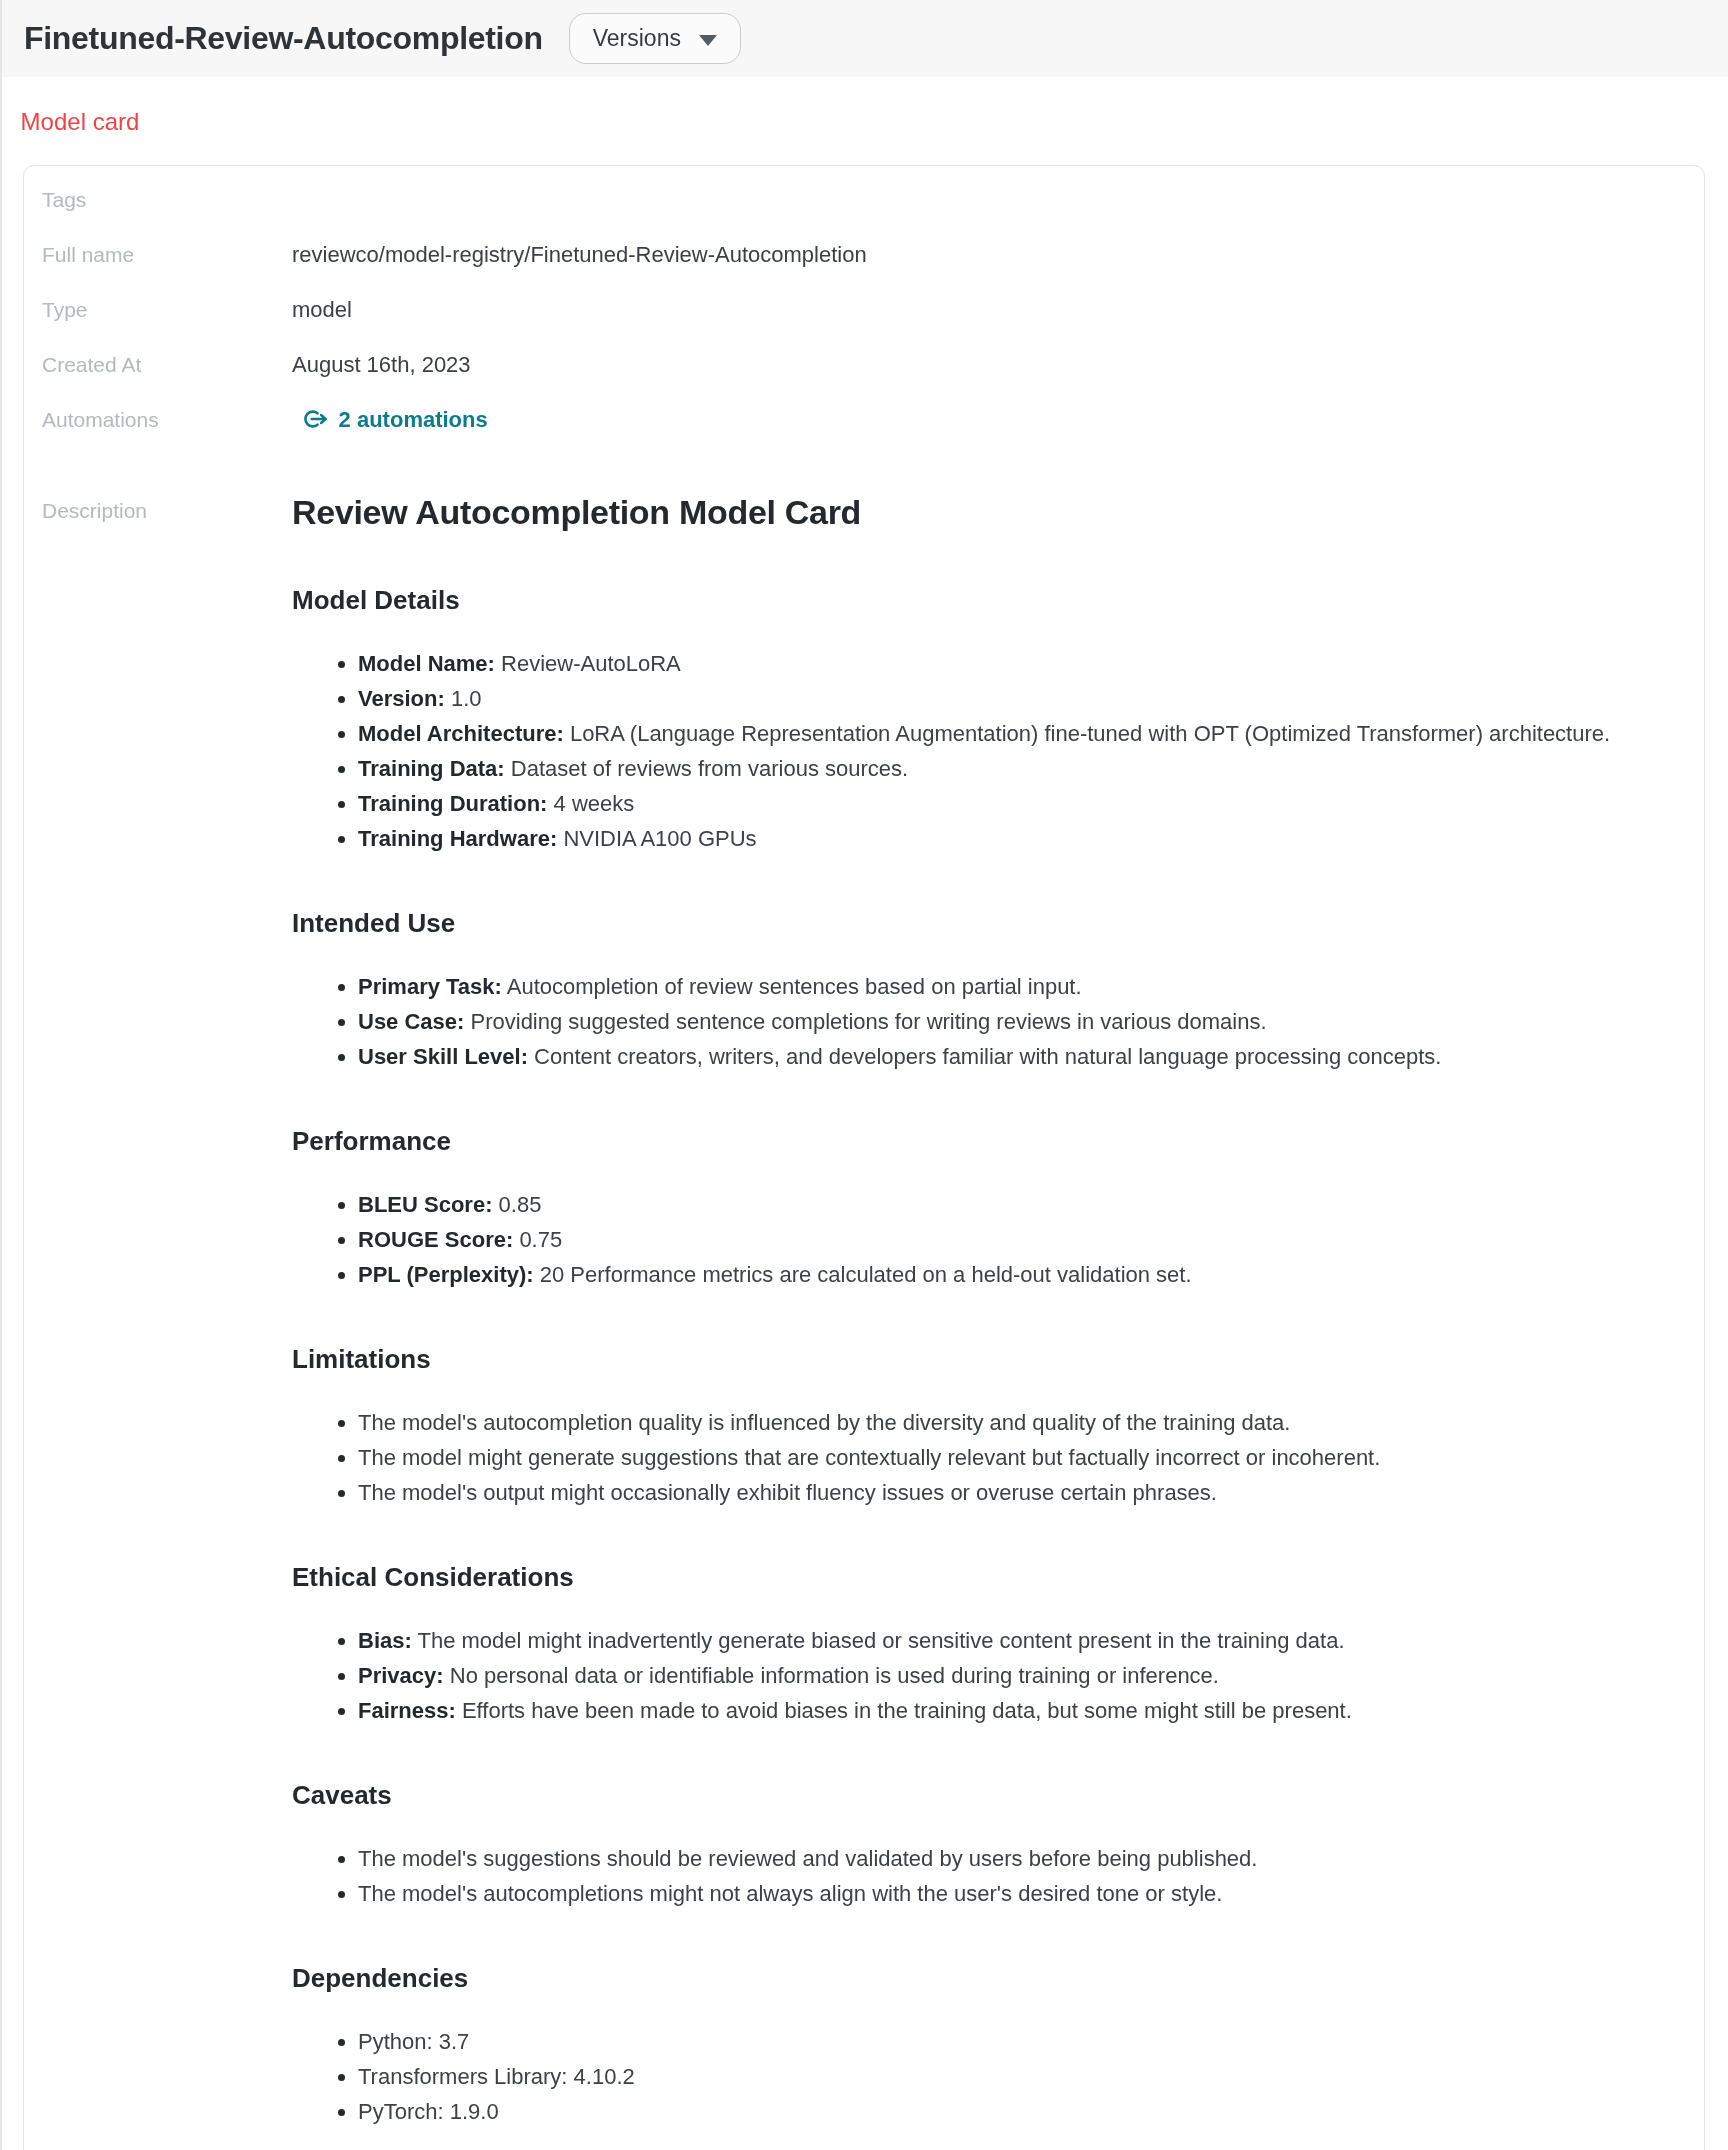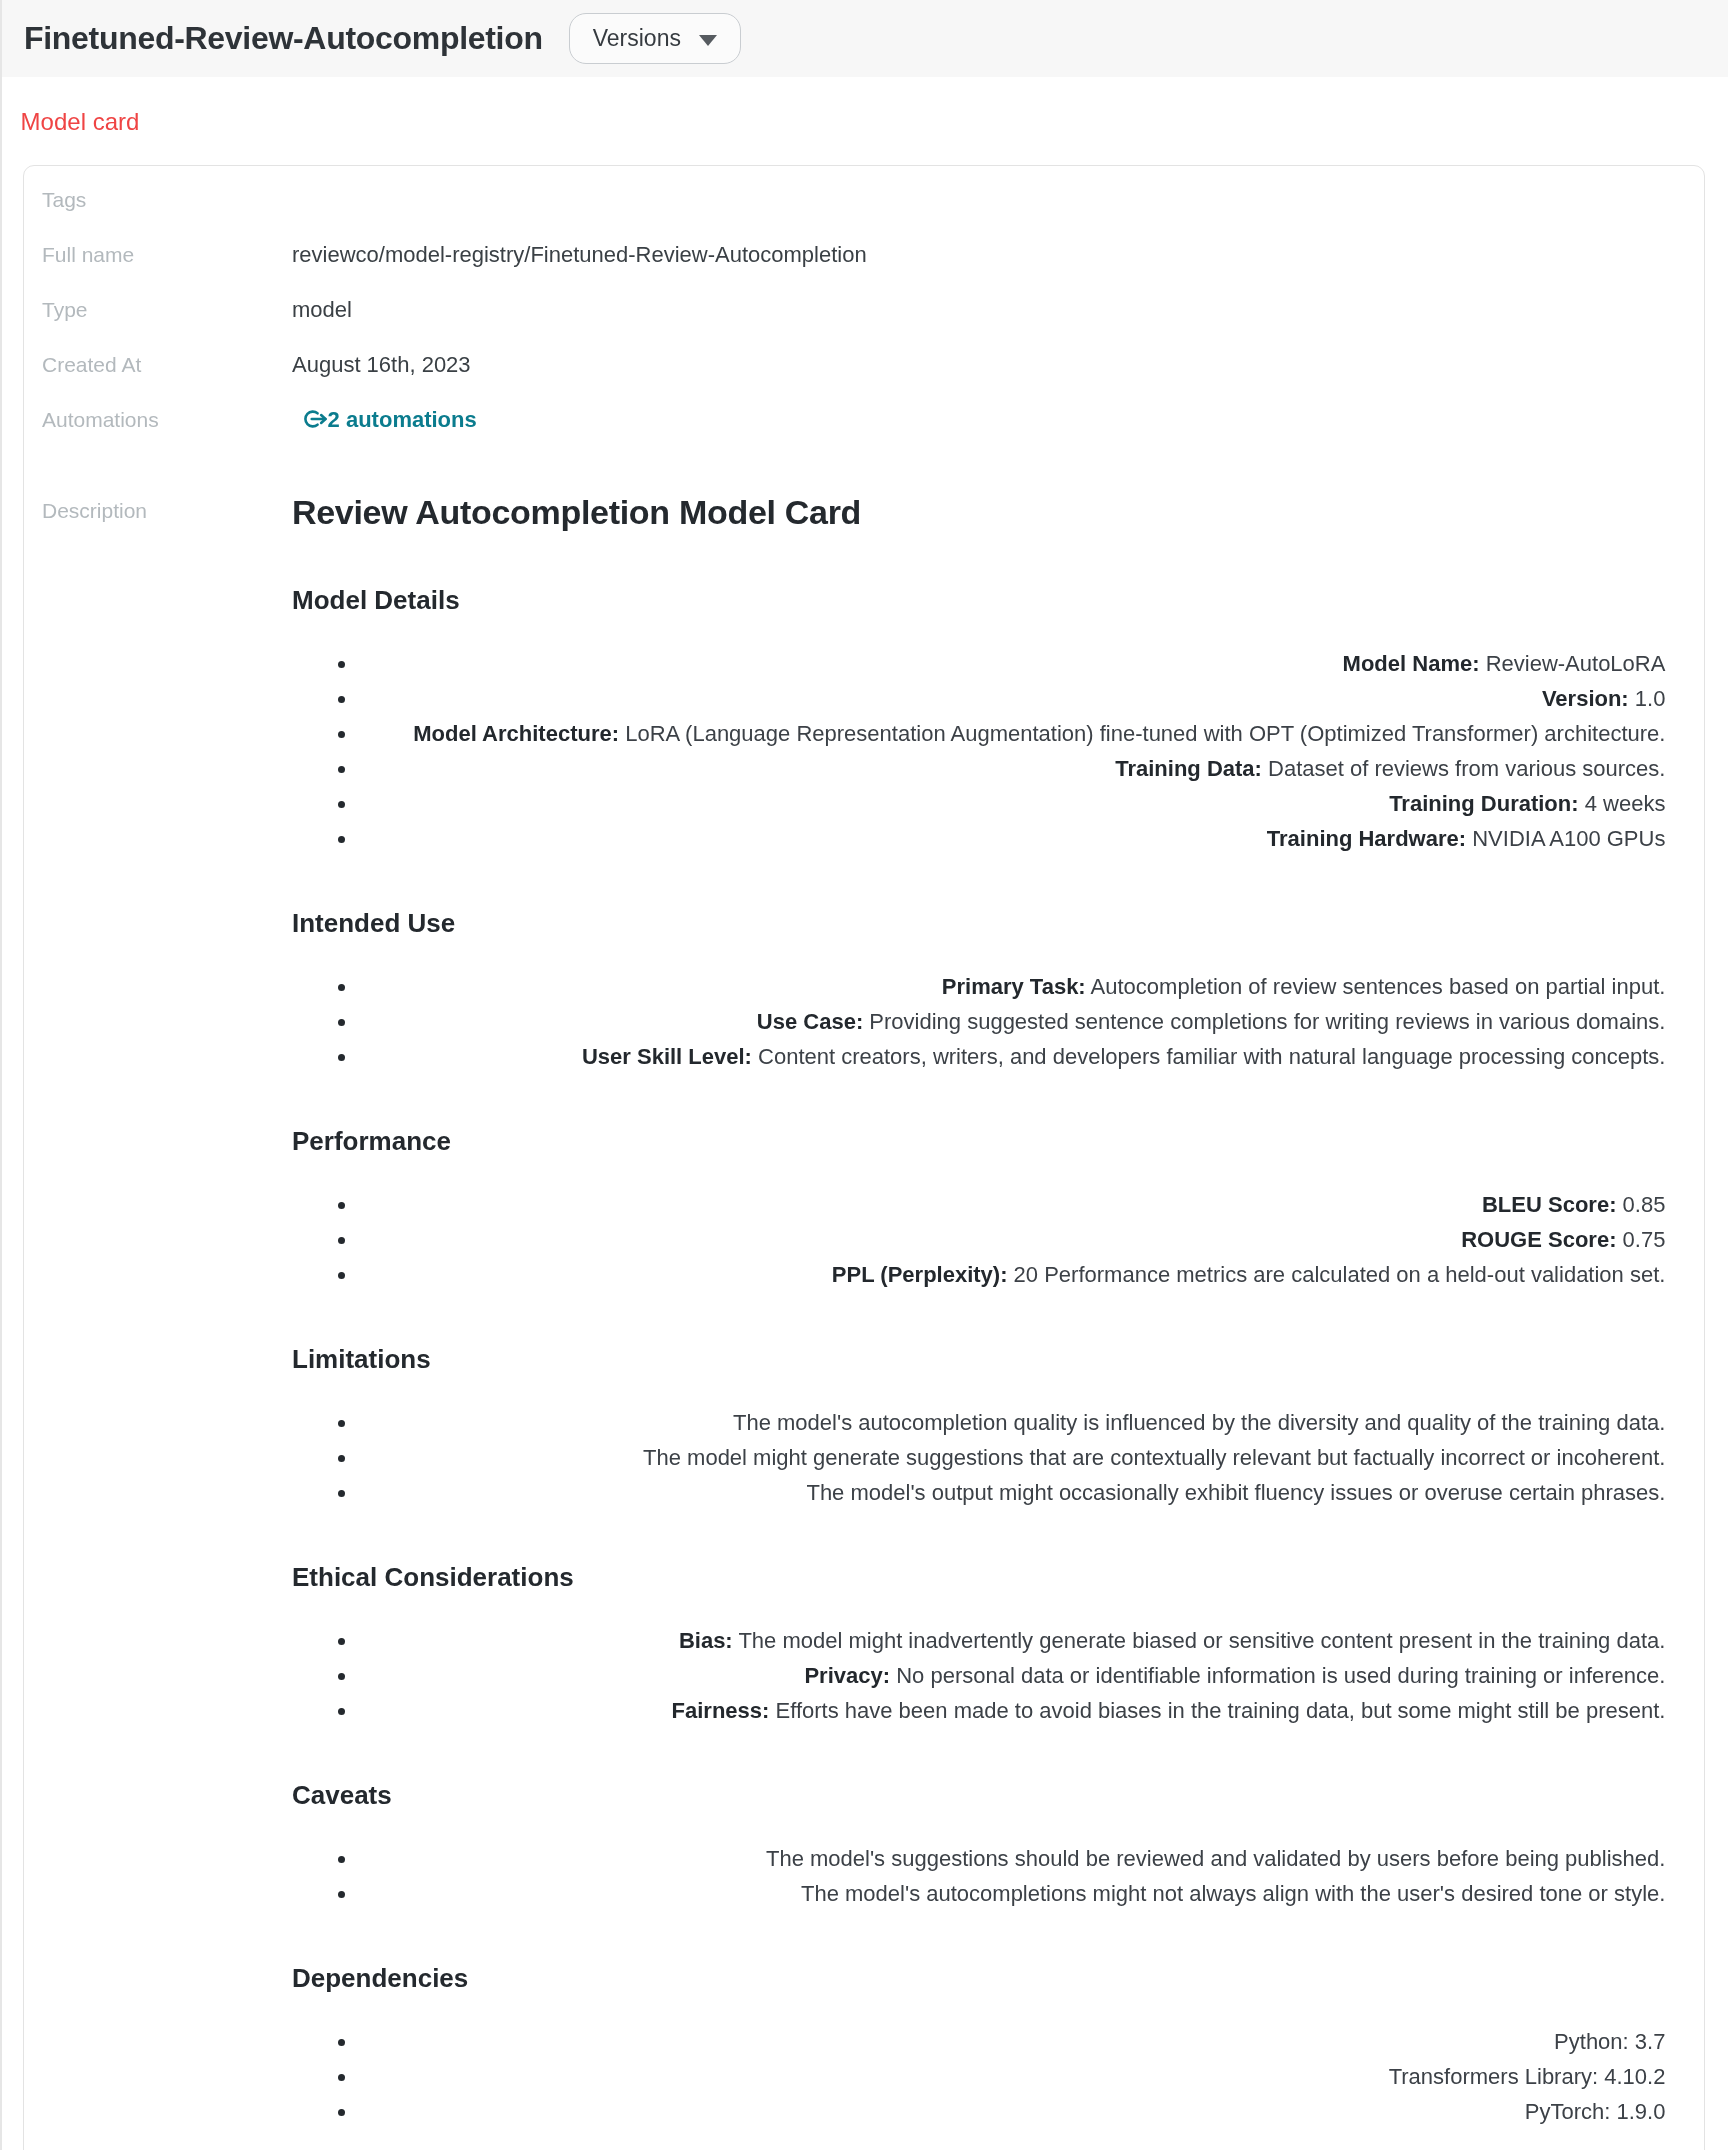--- a/index.html
+++ b/index.html
@@ -93,20 +93,21 @@
   .row .value{
     font-size:22px;
     color:var(--value-dark);
     line-height:27.4px;
   }
   .value-muted{color:var(--value-gray) !important;}
   .automations-value{padding-left:9.6px;}
   .automations-link{
     display:flex;
     align-items:center;
+    gap:11px;
     text-decoration:none;
     color:var(--accent-teal);
     font-size:22px;
     font-weight:700;
     cursor:pointer;
   }
   .automation-icon{flex:none;display:block;}
   .row-description{
     margin-top:45px;
     align-items:flex-start;
@@ -125,21 +126,20 @@
     margin:51px 0 0 0;
     font-size:26px;
     line-height:32px;
     font-weight:700;
     color:#24292e;
   }
   .md ul{
     margin:30px 0 0 0;
     padding-left:66px;
     list-style:disc;
-    text-align:right;
   }
   .md li{
     font-size:22px;
     line-height:35px;
     color:var(--md-text);
   }
   .md li::marker{color:#24292e;}
   .md li strong{color:var(--md-strong);font-weight:700;}
 </style>
 </head>

